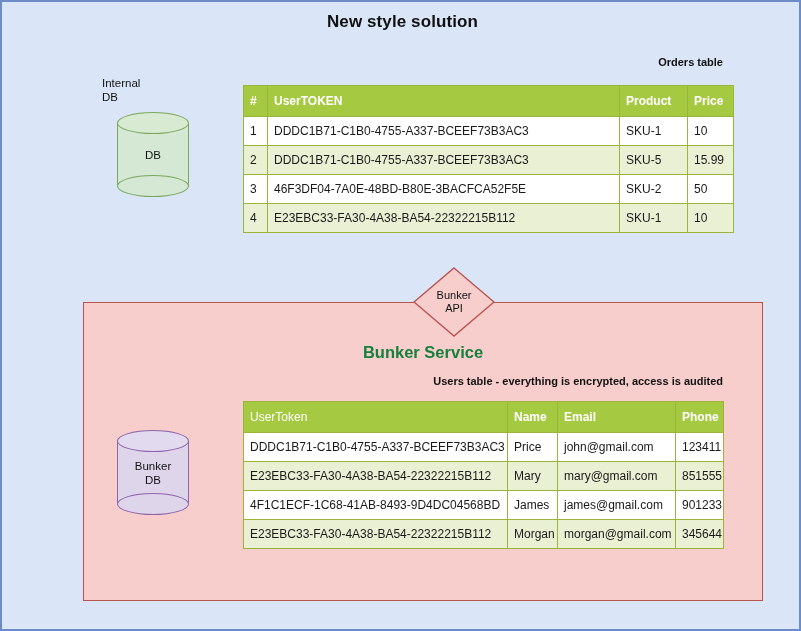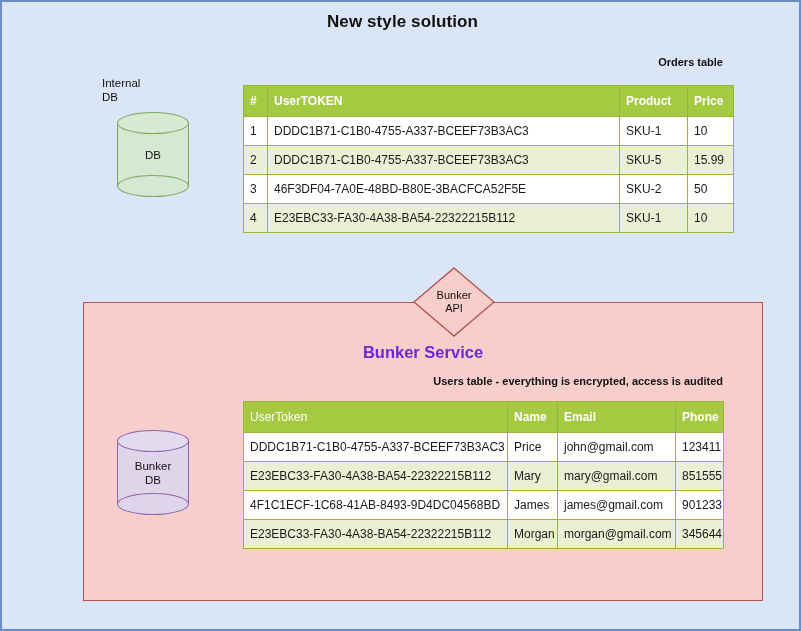--- a/index.html
+++ b/index.html
@@ -145,21 +145,21 @@
     border: 1.4px solid #b85450;
   }
   #bunker-service-title {
     position: absolute;
     left: 81px;
     top: 341px;
     width: 680px;
     text-align: center;
     font-size: 16.5px;
     font-weight: bold;
-    color: #6d28d9;
+    color: #15803d;
   }
 
   
   #bunker-api-diamond {
     position: absolute;
     left: 411px;
     top: 265px;
     width: 82px;
     height: 70px;
     z-index: 6;

